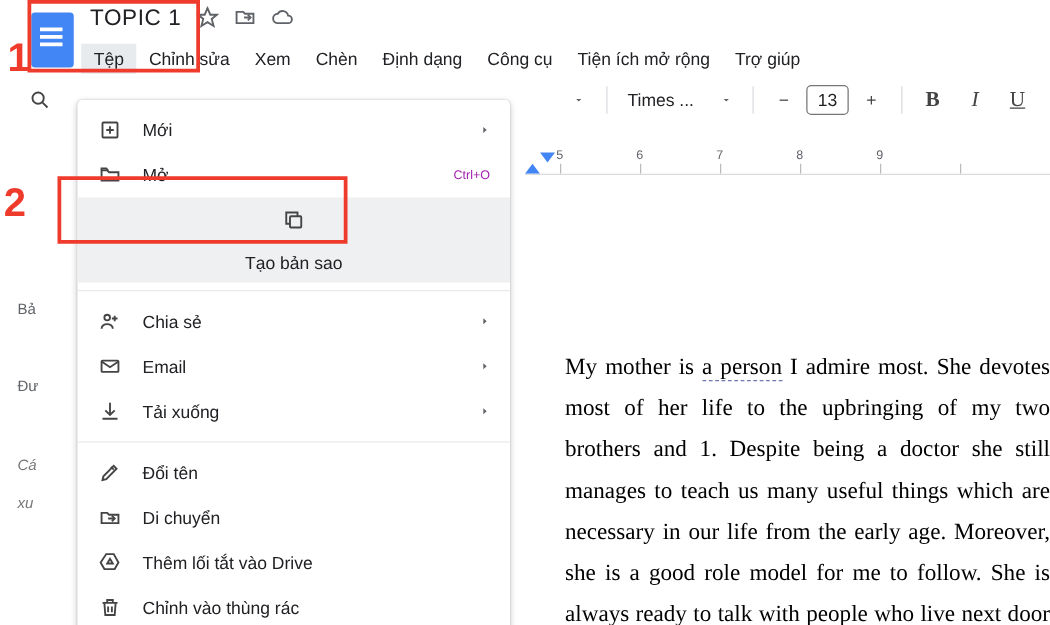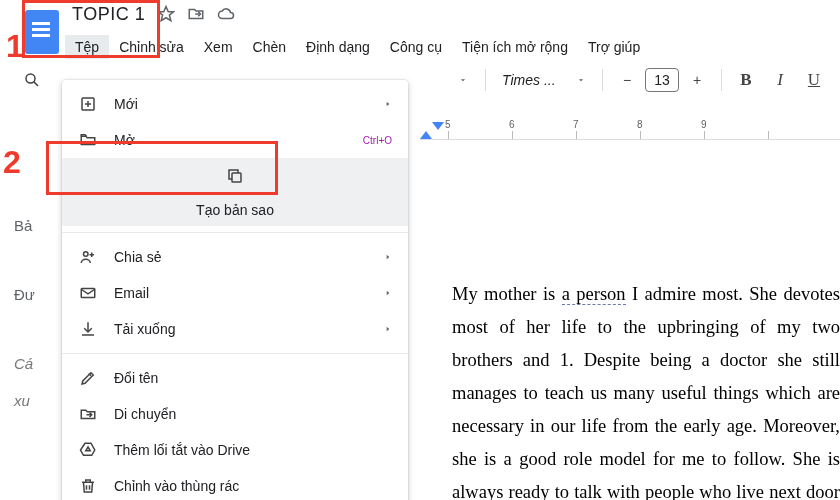--- a/index.html
+++ b/index.html
@@ -49,21 +49,21 @@
   .toolbar-row {
     display: flex; align-items: center; height: 40px;
     padding: 6px 12px 6px 18px; gap: 6px; border-bottom: 1px solid #fff;
     position: relative;
   }
   .tb-btn {
     width: 28px; height: 28px; display: flex; align-items: center;
     justify-content: center; color: #444; border-radius: 4px;
   }
   .tb-sep { width: 1px; height: 22px; background: #dadce0; margin: 0 4px; }
-  .font-dd { display: inline-flex; align-items: center; gap: 8px; padding: 2px 6px; min-width: 96px; font-style: italic; }
+  .font-dd { display: inline-flex; align-items: center; gap: 8px; padding: 2px 6px; min-width: 96px; }
   .font-dd .dd { margin-left: auto; color: #5f6368; }
   .size-group { display: inline-flex; align-items: center; gap: 4px; }
   .size-box { border: 1px solid #747775; border-radius: 4px; width: 34px; height: 24px; display: flex; align-items: center; justify-content: center; font-size: 14px; }
   .bold { font-weight: 700; font-family: "Times New Roman", serif; font-size: 17px; }
   .italic { font-style: italic; font-family: "Times New Roman", serif; font-size: 17px; }
   .underline { text-decoration: underline; font-family: "Times New Roman", serif; font-size: 17px; }
   
   .dropdown {
     position: absolute; left: 62px; top: 80px; width: 346px;
     background: #fff; border-radius: 4px;
@@ -74,21 +74,21 @@
     display: flex; align-items: center; width: 100%;
     padding: 8px 16px 8px 16px; gap: 16px; color: #202124;
     font-size: 14px; cursor: pointer; min-height: 36px;
   }
   .dd-item.hl { background: #eef0f2; flex-direction: column; }
   .dd-icon { width: 20px; height: 20px; display: flex; align-items: center; justify-content: center; color: #444746; flex-shrink: 0; }
   .dd-label { flex: 1; }
   .dd-right { color: #a21caf; font-size: 10px; }
   .dd-divider { height: 1px; background: #e8eaed; margin: 6px 0; }
   
-  .side-labels { position: absolute; left: 14px; top: 209px; color: #5f6368; font-size: 15px; line-height: 2.2; }
+  .side-labels { position: absolute; left: 14px; top: 234px; color: #5f6368; font-size: 12px; line-height: 2.2; }
   .side-labels div { margin-bottom: 18px; }
   .side-labels .it { font-style: italic; color: #777; }
   
   .ruler {
     position: absolute; left: 420px; right: 0; top: 120px; height: 20px;
     border-bottom: 1px solid #dadce0; display: flex; align-items: flex-end;
     font-size: 10px; color: #5f6368; overflow: hidden;
   }
   .ruler .seg { width: 64px; border-left: 1px solid #bbb; height: 8px; position: relative; }
   .ruler .seg span { position: absolute; left: -4px; top: -12px; }

